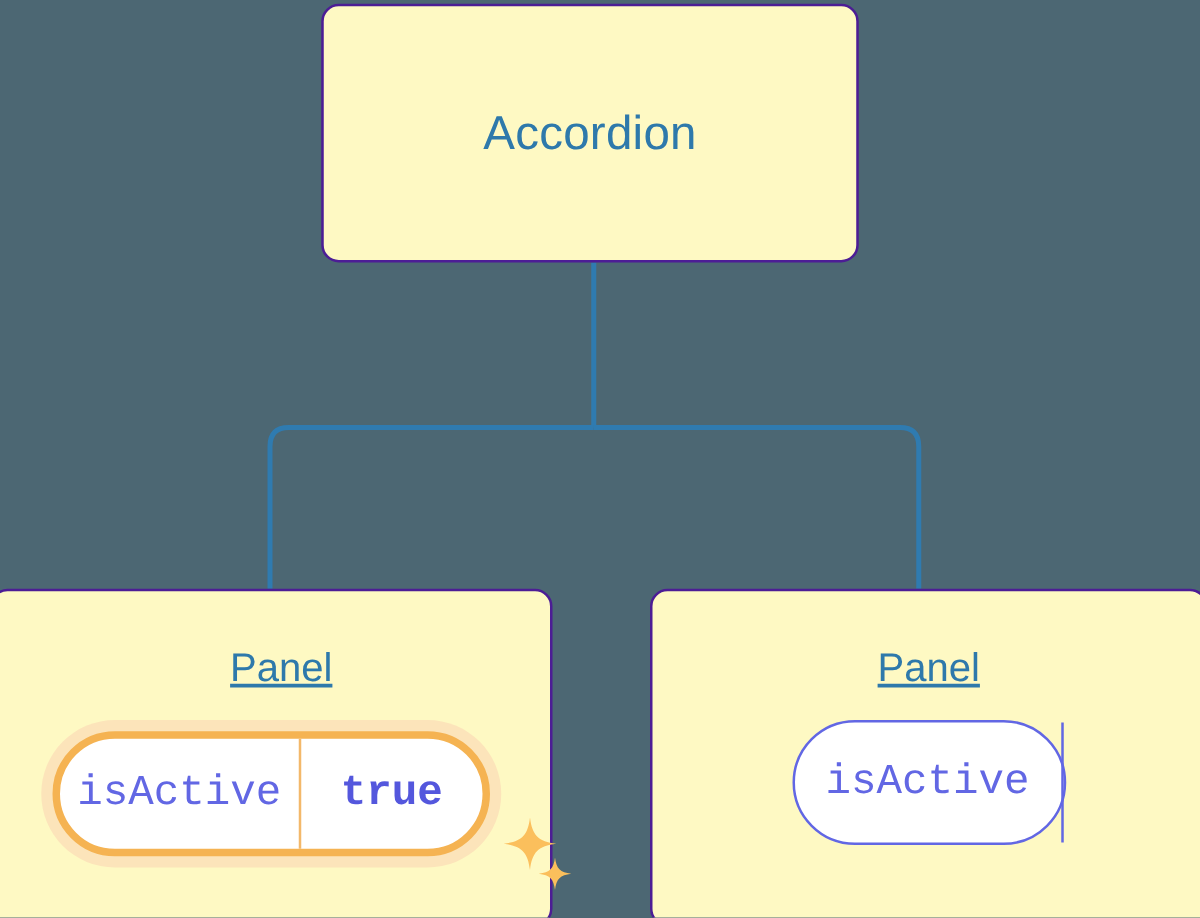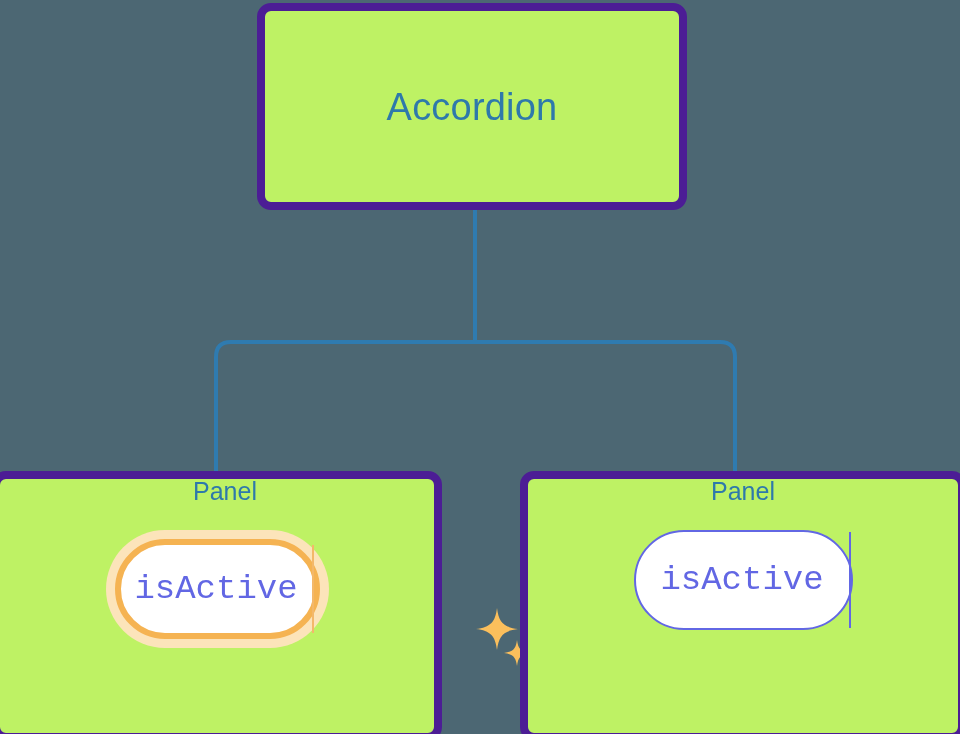--- a/index.html
+++ b/index.html
@@ -28,22 +28,22 @@
     left: 0;
     top: 0;
     width: 960px;
     height: 734px;
     pointer-events: none;
   }
 
   
   .node-card {
     position: absolute;
-    background: #bef264;
-    border: 8px solid #4c1d95;
+    background: #fef9c3;
+    border: 2px solid #4c1d95;
     border-radius: 14px;
     box-sizing: border-box;
   }
 
   
   #node-accordion {
     left: 257px;
     top: 3px;
     width: 430px;
     height: 207px;
@@ -73,23 +73,25 @@
     height: 270px;
   }
   #node-panel-right {
     left: 520px;
     top: 471px;
     width: 446px;
     height: 270px;
   }
   .panel-title {
     color: #2e79ab;
-    font-size: 25px;
+    font-size: 32px;
     font-weight: 400;
     line-height: 1;
+    margin-top: 45px;
+    text-decoration: underline;
   }
   #node-panel-left .panel-title {
     margin-left: 16px;
   }
 
   
   .pill-wrap {
     position: relative;
     margin-top: 26px;
     font-family: Liberation Mono, monospace;
@@ -189,20 +191,21 @@
     <div class="root-title">Accordion</div>
   </div>
 
   <div class="node-card panel-card" id="node-panel-left">
     <div class="panel-title">Panel</div>
 
     <div class="pill-wrap">
       <div class="pill-highlight">
         <div class="pill highlighted">
           <div class="pill-key">isActive</div>
+          <div class="pill-val">true</div>
         </div>
       </div>
 
       <svg class="sparkle" id="sparkle-large" viewBox="0 0 24 24">
         <path d="M12 0 C13 8.2 15.8 11 24 12 C15.8 13 13 15.8 12 24 C11 15.8 8.2 13 0 12 C8.2 11 11 8.2 12 0 Z" fill="#fbbf5c"></path>
       </svg>
       <svg class="sparkle" id="sparkle-small" viewBox="0 0 24 24">
         <path d="M12 0 C13 8.2 15.8 11 24 12 C15.8 13 13 15.8 12 24 C11 15.8 8.2 13 0 12 C8.2 11 11 8.2 12 0 Z" fill="#fbbf5c"></path>
       </svg>
     </div>

